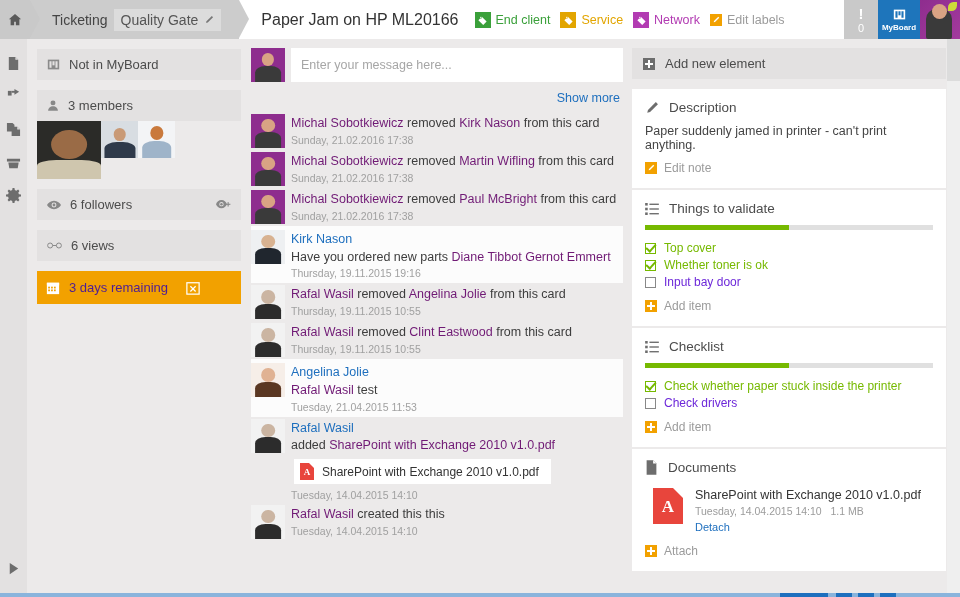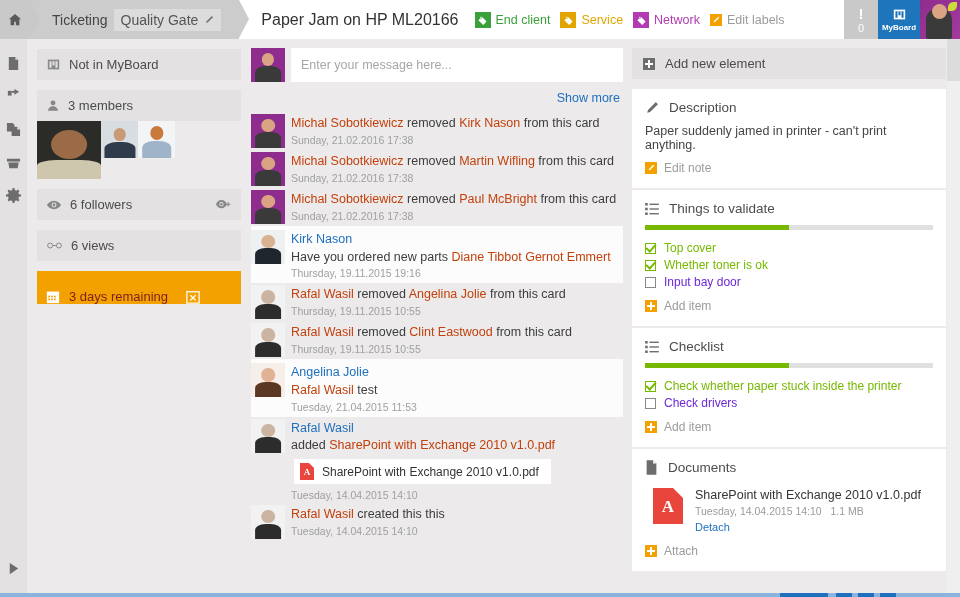--- a/index.html
+++ b/index.html
@@ -91,22 +91,22 @@
     padding: 0 10px; gap: 9px; font-size: 13px; color: #4c4c4c;
     margin-bottom: 10px;
   }
   .panel-row.tight { margin-bottom: 0; }
   .panel-row svg { fill: #888; }
   .panel-row .spacer { flex: 1; }
   .members-photos { display: flex; margin-bottom: 10px; }
   .ph-lg { width: 64px; height: 58px; }
   .ph-sm { width: 37px; height: 37px; }
   .date-row {
-    background: #f2a100; height: 33px; display: flex; align-items: flex-end;
-    padding: 0 9px; gap: 9px; font-size: 13px; color: #7f1d1d;
+    background: #f2a100; height: 33px; display: flex; align-items: center;
+    padding: 0 9px; gap: 9px; font-size: 13px; color: #4c1d95;
   }
   .date-row svg { fill: #fff; }
 
   
   .col-center { width: 372px; padding: 9px 0 0 0; }
   .msgbox { display: flex; gap: 6px; align-items: stretch; }
   .msg-avatar { width: 34px; height: 34px; flex: 0 0 34px; }
   .msg-input {
     flex: 1; background: #fff; border: none; outline: none;
     font-size: 12.5px; color: #0f766e; padding: 0 10px;
@@ -117,21 +117,21 @@
     text-align: right; font-size: 12.5px; color: #1e6fbe; padding: 9px 3px 7px 0;
     cursor: pointer;
   }
   .feed { display: flex; flex-direction: column; }
   .feed-item { display: flex; gap: 6px; padding: 2px 0; }
   .feed-item.hl { background: #fcfcfc; padding: 4px 0; }
   .fi-avatar { width: 34px; height: 34px; flex: 0 0 34px; }
   .fi-body { flex: 1; padding-top: 1px; min-width: 0; }
   .fi-text { font-size: 12.5px; color: #3d3d3d; line-height: 1.35; }
   .fi-time { font-size: 10.5px; color: #a0a0a0; margin-top: 2px; }
-  .lnk { color: #c2410c; }
+  .lnk { color: #701a75; }
   .fi-name { font-size: 12.5px; color: #1e6fbe; line-height: 1.4; }
   .attach-chip {
     display: inline-flex; align-items: center; gap: 8px; background: #fff;
     padding: 4px 12px 4px 6px; margin: 5px 0 3px 3px; font-size: 12px; color: #333;
   }
   .pdf-ico {
     width: 14px; height: 17px; background: #e8453c; position: relative; flex: 0 0 14px;
   }
   .pdf-ico:after {
     content: ""; position: absolute; top: 0; right: 0; border-top: 5px solid #fff;

